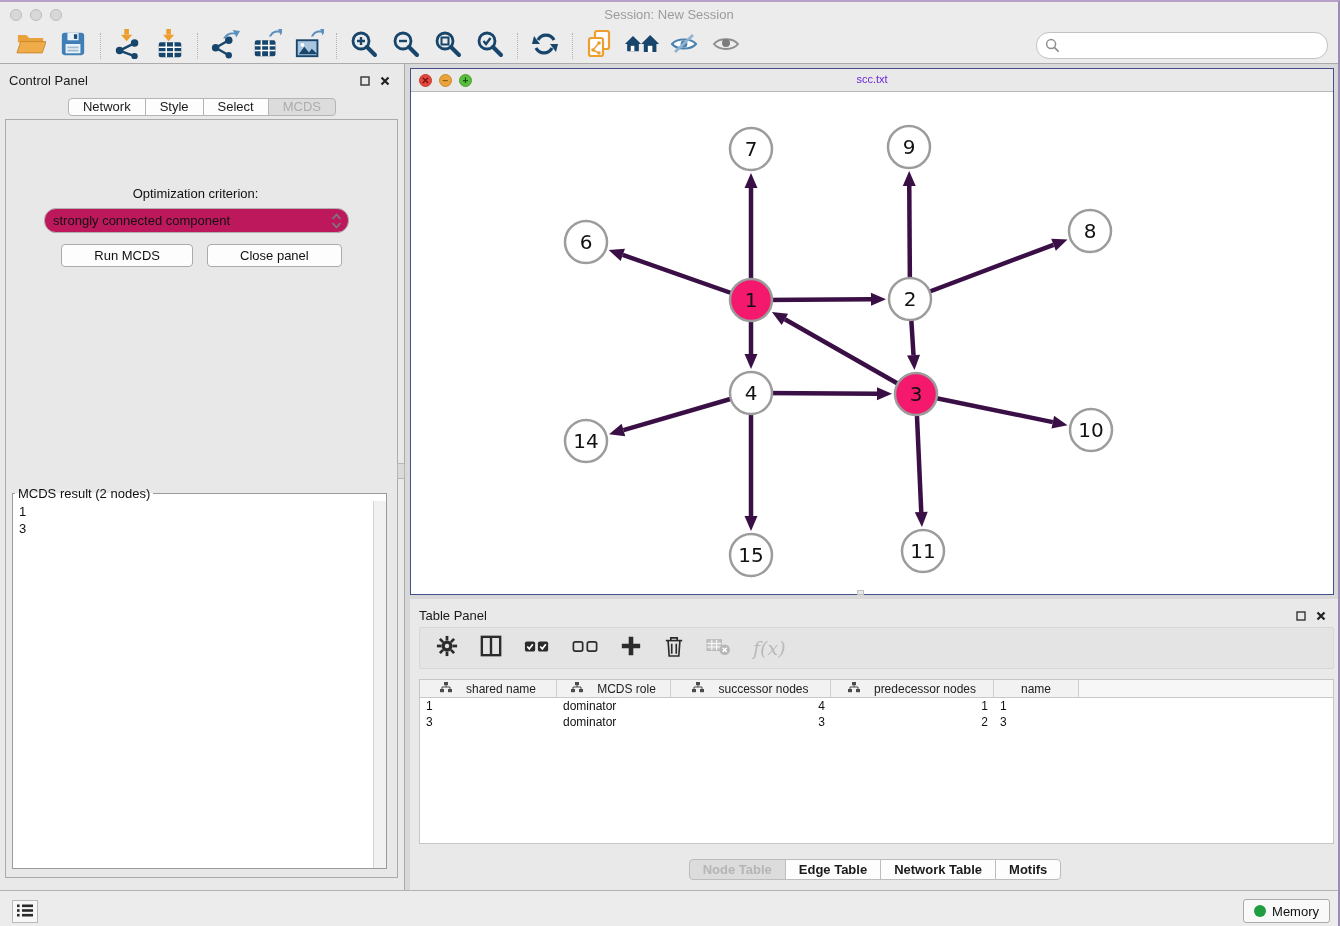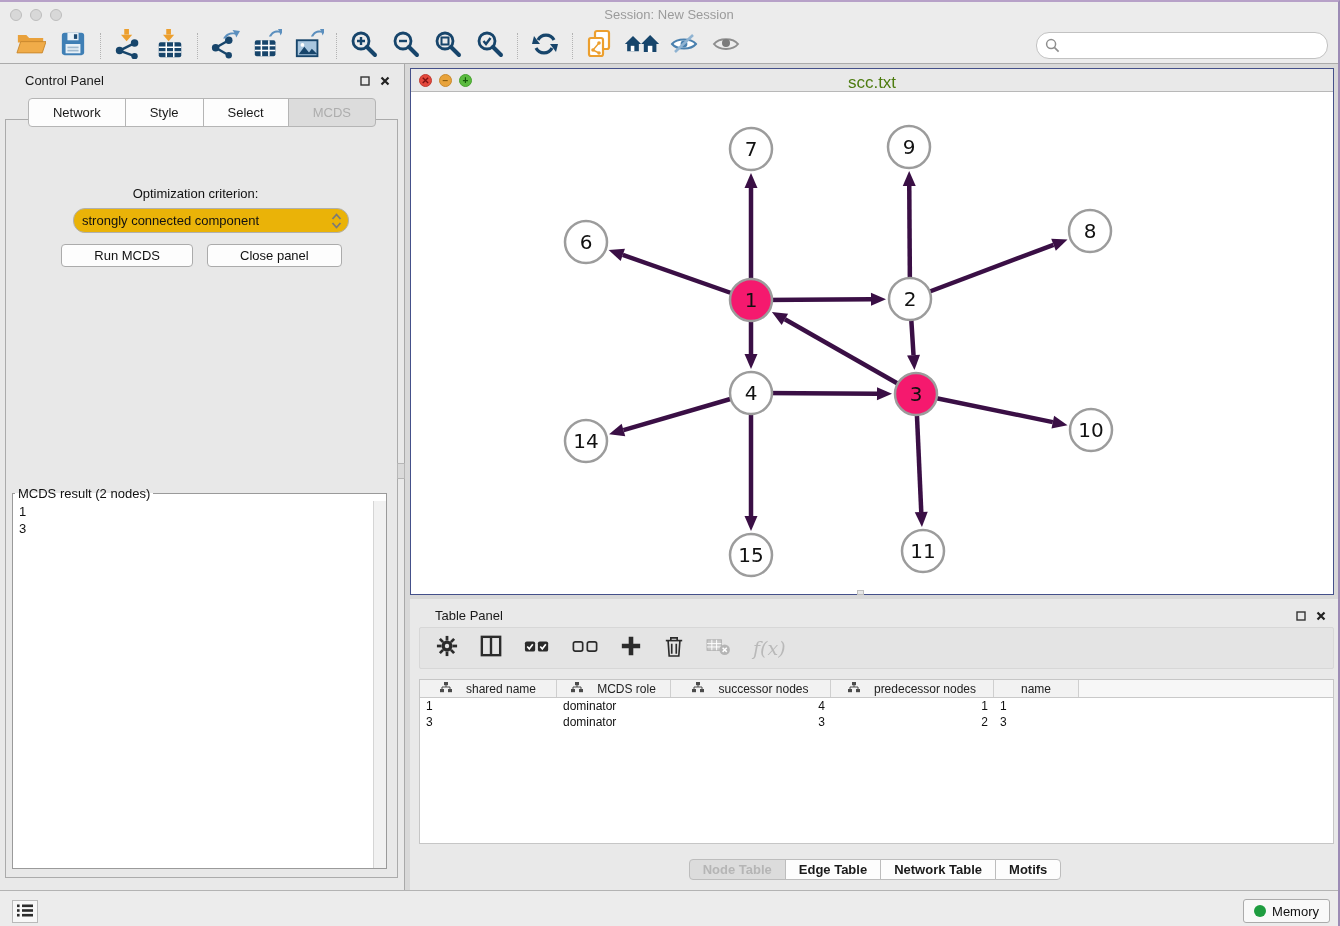--- a/index.html
+++ b/index.html
@@ -21,55 +21,55 @@
   .tb-sep { width:1px; height:26px; margin:0 6px; border-left:1px dotted #B3B3B3; }
   .search-wrap { position:absolute; right:10px; top:4px; width:292px; height:27px; }
   .search-wrap input { width:100%; height:100%; border:1px solid #C2C2C2; border-radius:13px;
                        background:#fff; padding:0 10px 0 28px; font-size:13px; outline:none; }
   .search-glass { position:absolute; left:9px; top:6px; }
 
   
   .control-panel { position:absolute; left:0; top:62px; width:405px; height:826px; background:#E9E9E9;
                    border-right:1px solid #A9A9A9; }
   .panel-head { position:absolute; left:0; top:0; width:100%; height:30px; }
-  .panel-head .p-title { position:absolute; left:25px; top:9px; font-size:13px; color:#1a1a1a; }
+  .panel-head .p-title { position:absolute; left:9px; top:9px; font-size:13px; color:#1a1a1a; }
   .panel-head .p-btns { position:absolute; right:14px; top:8px; display:flex; gap:10px; align-items:center; }
   .cp-content { position:absolute; left:5px; right:6px; top:55px; bottom:12px;
                 background:#E8E8E8; border:1px solid #ABABAB; }
   .tabs-row { position:absolute; left:0; right:0; top:34px; display:flex; justify-content:center; z-index:2; }
-  .tab { height:29px; padding:0 24px; background:#FDFDFD; border:1px solid #B5B5B5; margin-left:-1px;
-         font-size:13px; color:#1a1a1a; display:flex; align-items:center; }
+  .tab { height:18px; padding:0 14px; background:#FDFDFD; border:1px solid #B5B5B5; margin-left:-1px;
+         font-size:13px; color:#1a1a1a; display:flex; align-items:flex-start; }
   .tab:first-child { border-radius:4px 0 0 4px; margin-left:0; }
   .tab:last-child { border-radius:0 4px 4px 0; }
   .tab.selected { background:#DCDCDC; color:#ADADAD; }
   .opt-label { position:absolute; left:0; right:12px; top:66px; text-align:center; font-size:13px; color:#111; }
-  .criterion { position:absolute; left:38px; right:48px; top:88px; height:25px; background:#eab308;
+  .criterion { position:absolute; left:38px; right:48px; top:88px; height:25px; background:#be185d;
                border:1px solid #B0B0B0; border-radius:12px; font-size:13px; color:#111;
-               display:flex; align-items:center; padding:0 8px;margin-left:29px; }
+               display:flex; align-items:center; padding:0 8px; }
   .criterion .stepper { position:absolute; right:6px; top:3px; }
   .cp-buttons { position:absolute; left:0; right:0; top:124px; display:flex; justify-content:center; gap:14px; }
   .cp-btn { height:23px; padding:0 32px; background:#FDFDFD; border:1px solid #ABABAB; border-radius:4px;
             font-size:13px; color:#111; display:flex; align-items:center; }
   .result-box { position:absolute; left:6px; right:10px; top:366px; bottom:8px;
                 border:1px solid #9A9A9A; background:#fff; }
   .result-box legend { font-size:13px; color:#111; padding:0 3px; margin-left:2px; }
   .result-inner { position:absolute; left:0; right:13px; top:0; bottom:0; background:#fff;
                   padding:2px 6px; font-size:13px; color:#111; line-height:17px; }
   .result-scroll { position:absolute; right:0; top:0; bottom:0; width:13px; background:#F1F1F1;
                    border-left:1px solid #D5D5D5; }
   .splitter-handle { position:absolute; left:397px; top:461px; width:8px; height:16px;
                      background:#DADADA; border:1px solid #B6B6B6; }
 
   
   .net-window { position:absolute; left:410px; top:66px; width:924px; height:527px;
                 background:#fff; border:1px solid #44508A; }
   .net-titlebar { position:absolute; left:0; top:0; width:100%; height:23px; background:#E9E9E9;
                   border-bottom:1px solid #B8B8B8; }
   .net-titlebar .title { position:absolute; left:0; right:0; top:4px; text-align:center;
-                         font-size:17px; color:#4d7c0f; }
+                         font-size:11px; color:#6d28d9; }
   .traffic { position:absolute; left:8px; top:5px; display:flex; gap:7px; }
   .light { width:13px; height:13px; border-radius:50%; font-size:10px; font-weight:700;
            display:flex; align-items:center; justify-content:center; line-height:1; }
   .light.red { background:#E4483C; border:1px solid #C03A30; color:#7E1010; }
   .light.yellow { background:#E8A33B; border:1px solid #C98A2D; color:#8A5B0D; }
   .light.green { background:#5BBB3F; border:1px solid #47A22F; color:#14570B; }
   .net-canvas { position:absolute; left:0; top:23px; width:922px; height:502px; }
   .net-resize { position:absolute; left:446px; bottom:-1px; width:7px; height:5px;
                 background:#E6E6E6; border:1px solid #BFBFBF; }
 

